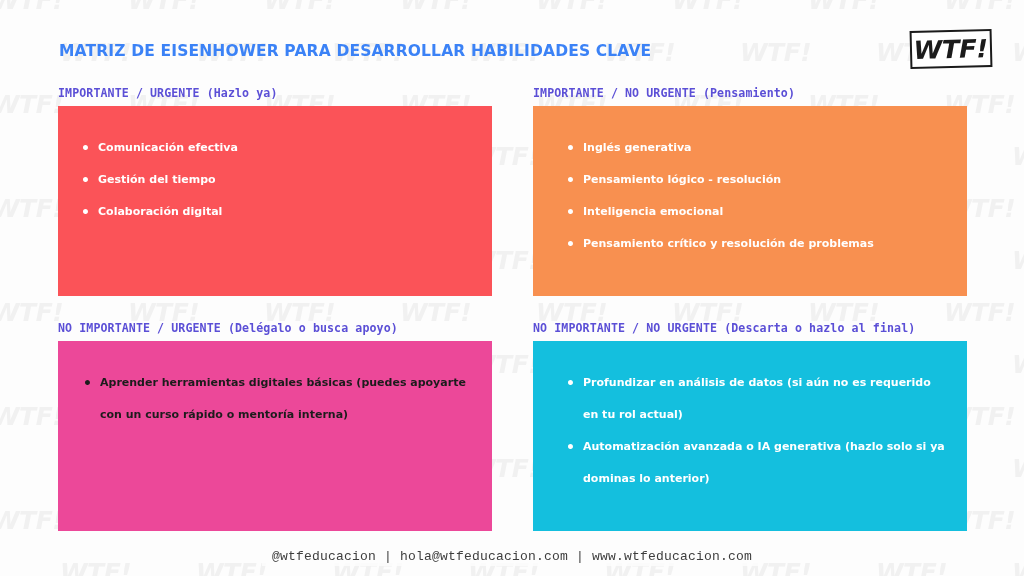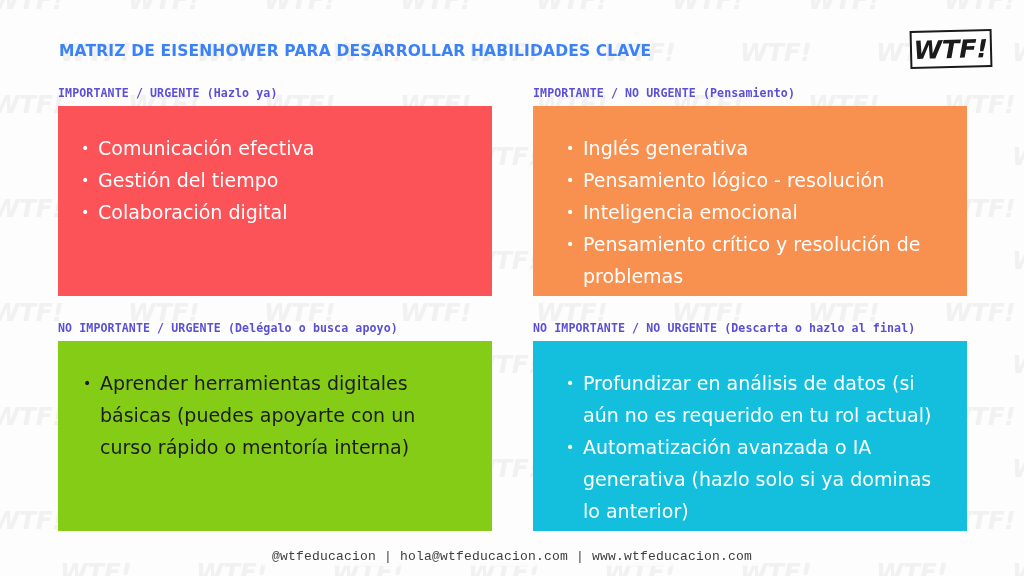--- a/index.html
+++ b/index.html
@@ -127,22 +127,22 @@
   }
   .q-list {
     margin: 0;
     padding: 0;
     list-style: none;
   }
   .q-list li {
     position: relative;
     padding-left: 18px;
     font-family: "DejaVu Sans", sans-serif;
-    font-weight: normal;
-    font-size: 19px;
+    font-weight: bold;
+    font-size: 11px;
     line-height: 32px;
   }
   .q-list li::before {
     content: "\2022";
     position: absolute;
     left: 1px;
     top: 0;
     font-size: 14px;
     line-height: 32px;
   }
@@ -152,21 +152,21 @@
   #q-urgent-important .q-box { height: 190px; background: #fb5358; }
   #q-urgent-important .q-list li { color: #ffffff; }
   #q-urgent-important .q-list li::before { color: #ffffff; }
 
   #q-noturgent-important { left: 533px; top: 86px;  width: 434px; }
   #q-noturgent-important .q-box { height: 190px; background: #f89050; }
   #q-noturgent-important .q-list li { color: #ffffff; }
   #q-noturgent-important .q-list li::before { color: #ffffff; }
 
   #q-urgent-notimportant { left: 58px;  top: 321px; width: 434px; }
-  #q-urgent-notimportant .q-box { height: 190px; background: #84cc16; }
+  #q-urgent-notimportant .q-box { height: 190px; background: #ec4899; }
   #q-urgent-notimportant .q-list li { color: #1c1c1c; }
   #q-urgent-notimportant .q-list li::before { color: #1c1c1c; }
 
   #q-noturgent-notimportant { left: 533px; top: 321px; width: 434px; }
   #q-noturgent-notimportant .q-box { height: 190px; background: #14bfde; }
   #q-noturgent-notimportant .q-list li { color: #ffffff; }
   #q-noturgent-notimportant .q-list li::before { color: #ffffff; }
 
   
   #q-urgent-important .q-box { padding-top: 26px; }

